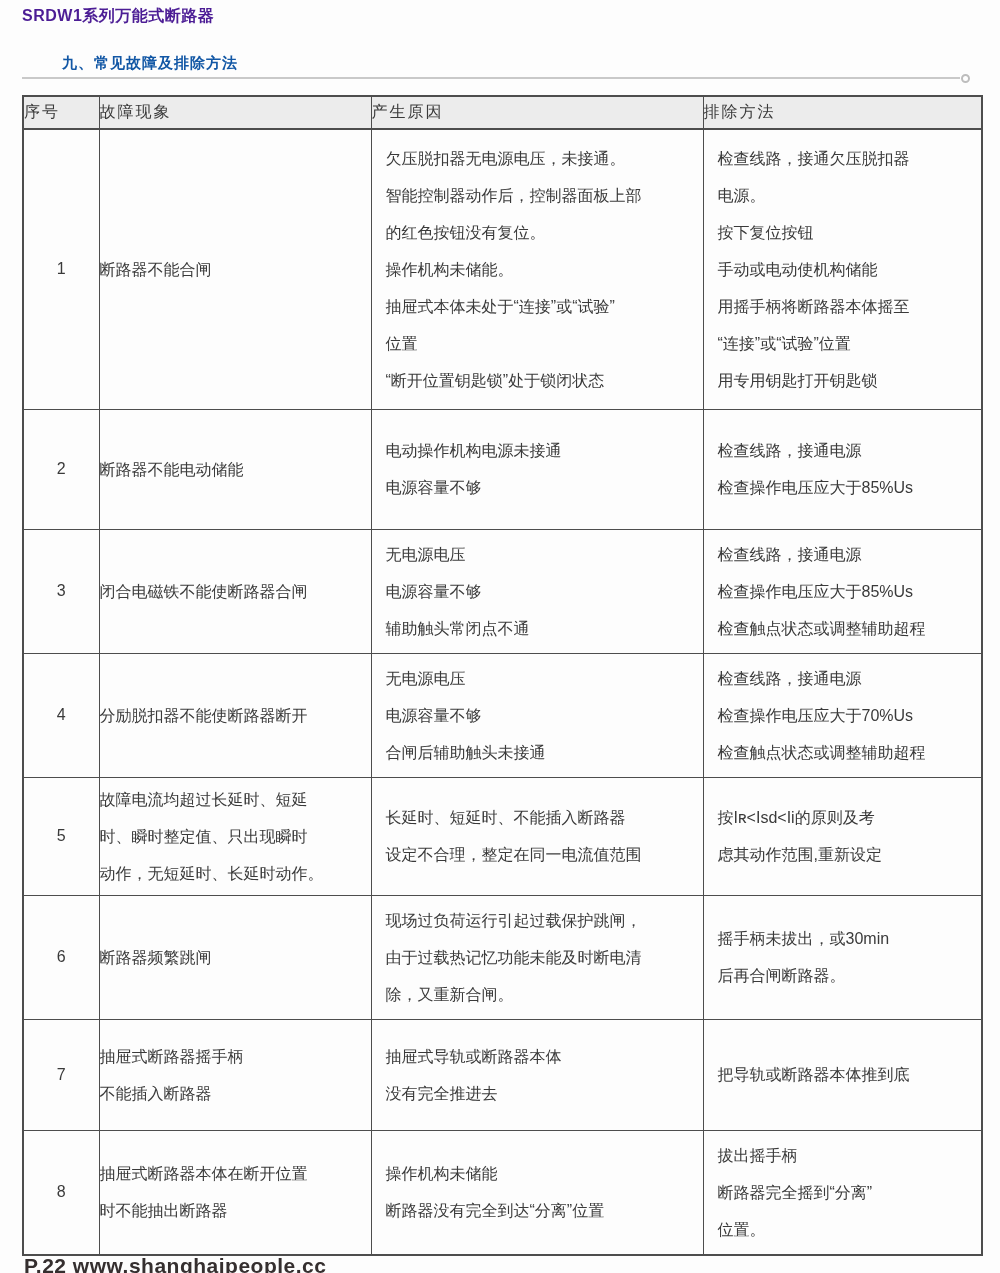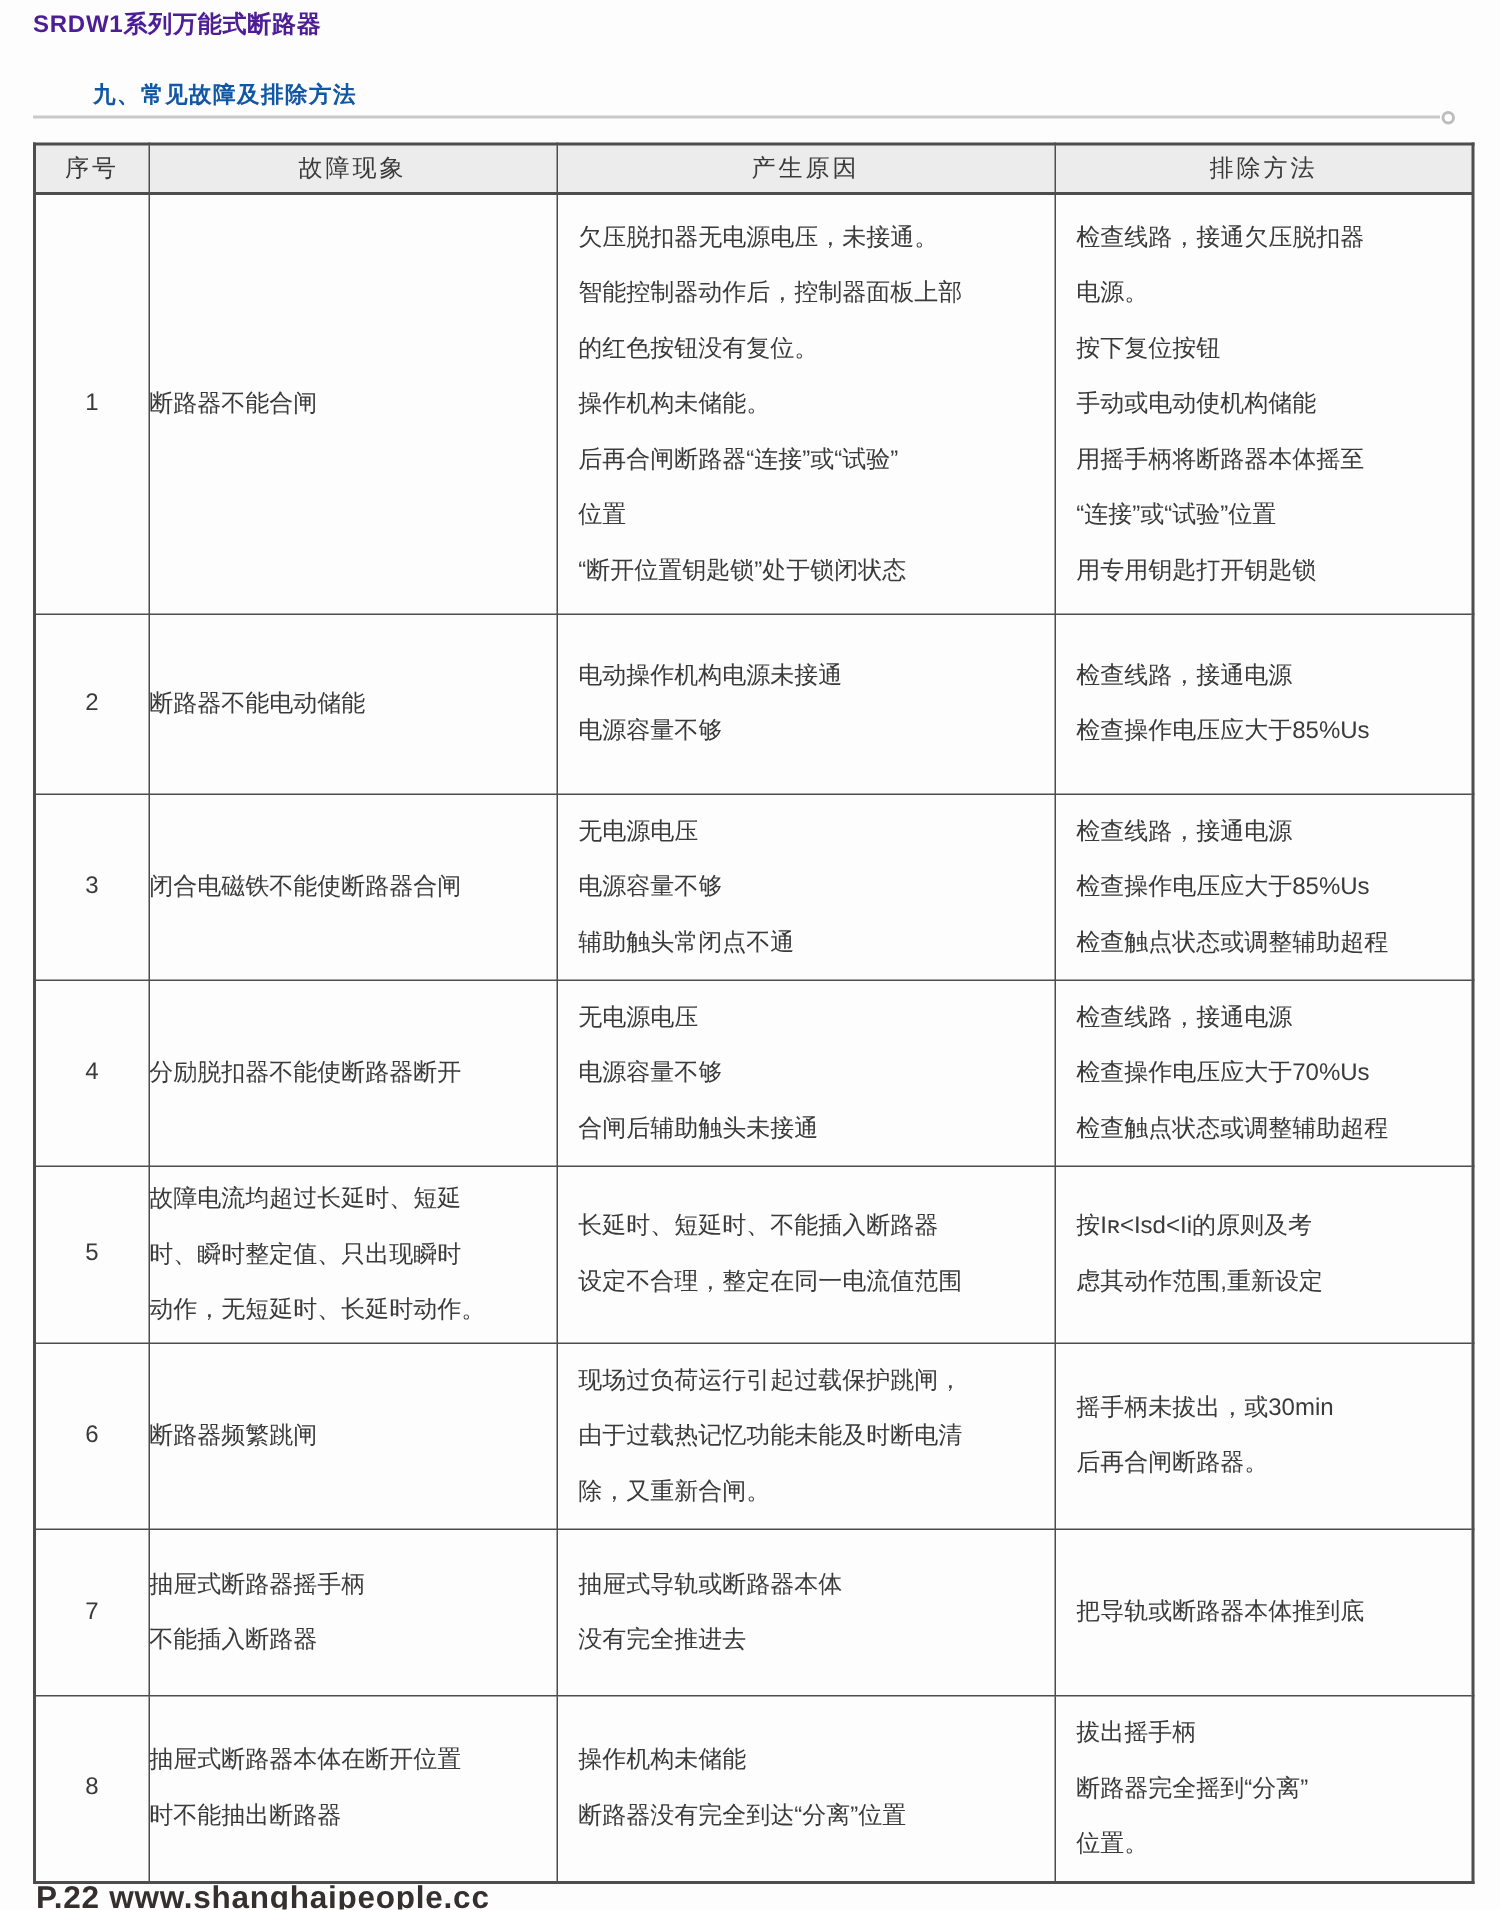--- a/index.html
+++ b/index.html
@@ -48,21 +48,21 @@
   table.fault-table th, table.fault-table td {
     border: 1px solid #4d4d4d;
     vertical-align: middle;
     font-size: 16px;
   }
   table.fault-table { border: 2px solid #4d4d4d; }
   table.fault-table thead th {
     background: #ececec;
     height: 33px;
     font-weight: normal;
-    text-align: center;
+    text-align: left;
     border-bottom: 2px solid #4d4d4d;
     letter-spacing: 2px;
   }
   td.cell-no {
     text-align: center;
   }
   td.cell-phen {
     white-space: pre-line;
     line-height: 37px;
   }
@@ -106,21 +106,21 @@
     </tr>
   </thead>
   <tbody>
     <tr style="height:280px;">
       <td class="cell-no">1</td>
       <td class="cell-phen">断路器不能合闸</td>
       <td class="cell-cause">欠压脱扣器无电源电压，未接通。
 智能控制器动作后，控制器面板上部
 的红色按钮没有复位。
 操作机构未储能。
-后再合闸断路器“连接”或“试验”
+抽屉式本体未处于“连接”或“试验”
 位置
 “断开位置钥匙锁”处于锁闭状态</td>
       <td class="cell-sol">检查线路，接通欠压脱扣器
 电源。
 按下复位按钮
 手动或电动使机构储能
 用摇手柄将断路器本体摇至
 “连接”或“试验”位置
 用专用钥匙打开钥匙锁</td>
     </tr>

